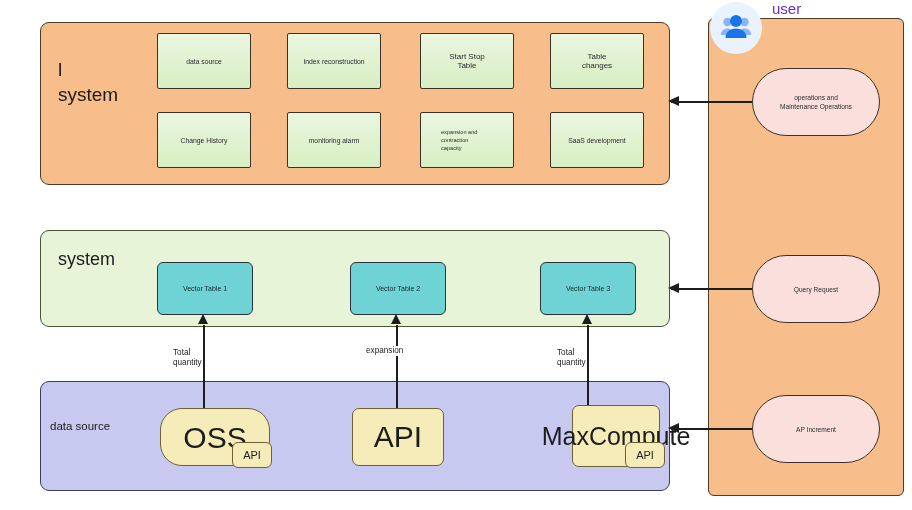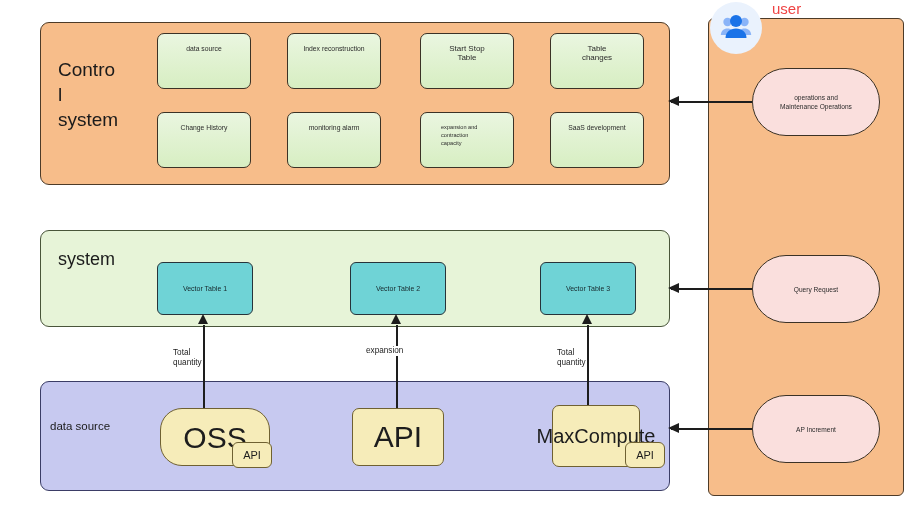--- a/index.html
+++ b/index.html
@@ -13,37 +13,37 @@
   .layer-control{left:40px;top:22px;width:630px;height:163px;background:#f7bd8a;}
   .layer-online {left:40px;top:230px;width:630px;height:97px;background:#e7f4d8;border-color:#49553a;}
   .layer-source {left:40px;top:381px;width:630px;height:110px;background:#c7c9f0;border-color:#3b3d66;}
 
   .layer-title{position:absolute;font-size:19px;line-height:25px;color:#1b1b1b;}
   .t-control{left:58px;top:57px;width:86px;}
   .t-online {left:58px;top:243px;width:92px;font-size:18px;line-height:33px;}
   .t-source {left:50px;top:419px;width:110px;font-size:11.5px;line-height:14px;}
 
   
-  .card{border:1.6px solid #3b3226;border-radius:7px;
+  .card{border:1.6px solid #3b3226;border-radius:2px;
         background:linear-gradient(180deg,#eaf6e0 0%,#d7eec2 100%);
-        display:flex;align-items:flex-start;justify-content:center;text-align:center;
+        display:flex;align-items:center;justify-content:center;text-align:center;
         font-size:6.8px;line-height:9px;color:#2b2b2b;padding:10px 6px;}
 
   
   .vtable{border:1.6px solid #27333a;border-radius:6px;background:#6fd3d6;
           display:flex;align-items:center;justify-content:center;
           font-size:7px;color:#16282c;}
 
   
   .dsnode{border:1.6px solid #6f6132;border-radius:7px;background:#f6ecb9;
           display:flex;align-items:center;justify-content:center;text-align:center;
           color:#1d1d1d;}
   .ds-oss{left:160px;top:408px;width:110px;height:58px;font-size:30px;line-height:31px;border-radius:22px;}
   .ds-api{left:352px;top:408px;width:92px;height:58px;font-size:30px;}
-  .ds-mc {left:552px;top:405px;width:88px;height:62px;font-size:20px;line-height:25px;justify-content:center;}
+  .ds-mc {left:572px;top:405px;width:88px;height:62px;font-size:25px;line-height:25px;justify-content:center;}
 
   .apibadge{border:1.6px solid #6f6132;border-radius:6px;background:#f6ecb9;
             display:flex;align-items:center;justify-content:center;
             font-size:11px;color:#1d1d1d;width:40px;height:26px;}
   .badge-oss{left:232px;top:442px;}
   .badge-mc {left:625px;top:442px;}
 
   
   .vline{background:#1d1d1d;width:1.5px;}
   .hline{background:#1d1d1d;height:1.5px;}
@@ -58,28 +58,27 @@
              border:1.6px solid #4d3b28;border-radius:6px;}
   .pill{border:1.6px solid #3b3226;border-radius:34px;background:#fadfdd;
         display:flex;align-items:center;justify-content:center;text-align:center;
         font-size:6.6px;line-height:9px;color:#2b2b2b;padding:4px 10px;}
   .pill-ops  {left:752px;top:68px;width:128px;height:68px;}
   .pill-query{left:752px;top:255px;width:128px;height:68px;}
   .pill-ap   {left:752px;top:395px;width:128px;height:68px;}
 
   .usericon{left:710px;top:2px;width:52px;height:52px;border-radius:50%;
             background:#eaf2fd;display:flex;align-items:center;justify-content:center;}
-  .userlabel{left:772px;top:0px;font-size:15px;color:#ef4444;}
+  .userlabel{left:772px;top:0px;font-size:15px;color:#6d28d9;}
 </style>
 </head>
 <body>
 
 <div class="abs layer layer-control"></div>
 <div class="layer-title t-control">
-  <div>Contro</div>
   <div>l</div>
   <div>system</div>
 </div>
 
 <div class="abs card" style="left:157px;top:33px;width:94px;height:56px;">
   <span>data source</span>
 </div>
 <div class="abs card" style="left:287px;top:33px;width:94px;height:56px;">
   <span>Index reconstruction</span>
 </div>

